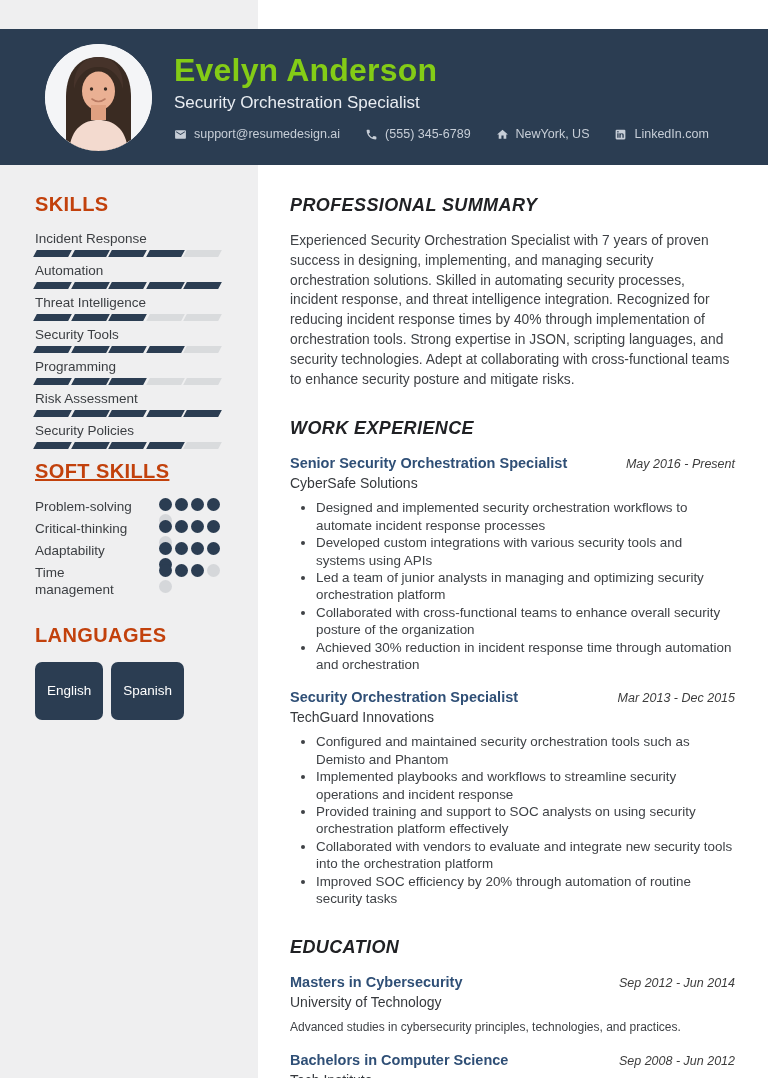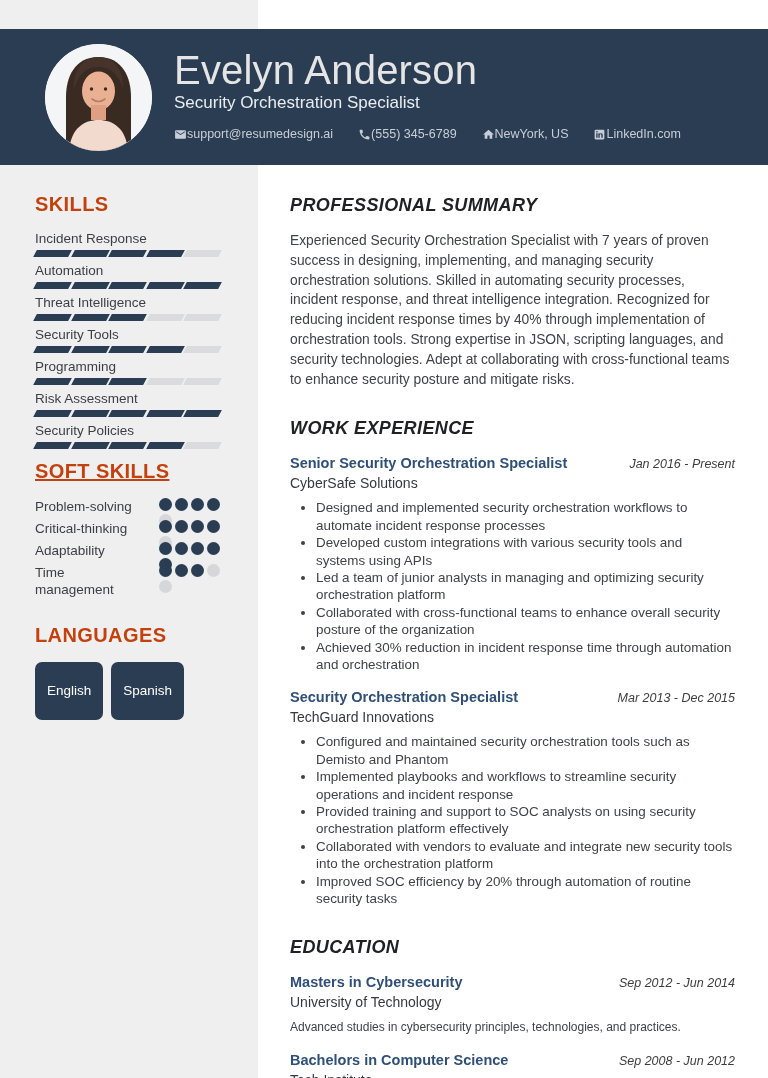--- a/index.html
+++ b/index.html
@@ -6,24 +6,24 @@
   .page { position:relative; width:768px; height:1078px; overflow:hidden; background:#fff;
           font-family:"Liberation Sans", sans-serif; }
   .sidebar-bg { position:absolute; left:0; top:0; width:258px; height:1078px; background:#efeff0; z-index:0; }
 
   
   .header { position:absolute; top:29px; left:0; width:768px; height:136px; background:#2b3d52;
             z-index:2; display:flex; align-items:center; box-sizing:border-box; padding-left:45px; }
   .avatar { width:107px; height:107px; border-radius:50%; overflow:hidden; flex:none; background:#f4f5f7; }
   .avatar svg { display:block; }
   .header-text { margin-left:22px; }
-  .name { color:#e5e5e5; font-size:40px; font-weight:normal; line-height:34px; letter-spacing:0.2px; }
+  .name { color:#84cc16; font-size:32px; font-weight:bold; line-height:34px; letter-spacing:0.2px; }
   .role { color:#e9edf2; font-size:17px; margin-top:6px; }
   .contacts { display:flex; gap:25px; margin-top:14px; align-items:center; color:#c7ced7; font-size:12.5px; }
-  .contact { display:flex; align-items:center; white-space:nowrap; }
+  .contact { display:flex; align-items:center; gap:7px; white-space:nowrap; }
   .contact svg { width:13px; height:13px; fill:#c7ced7; flex:none; }
 
   
   .sidebar { position:absolute; left:35px; top:193px; width:190px; z-index:1; }
   .side-heading { font-size:20px; font-weight:bold; color:#c2410c; letter-spacing:0.4px; line-height:22px; }
   .skills-list { margin-top:16px; }
   .skill-row { margin-bottom:6px; }
   .skill-label { font-size:13.5px; color:#3b3e42; line-height:15px; margin-bottom:4px; }
   .bar { display:flex; gap:3px; }
   .bar .seg { width:34.5px; height:7px; background:#d9dbdd; transform:skewX(-28deg); }
@@ -260,21 +260,21 @@
     <div class="main-heading">PROFESSIONAL SUMMARY</div>
     <p class="summary">Experienced Security Orchestration Specialist with 7 years of proven success in designing, implementing, and managing security orchestration solutions. Skilled in automating security processes, incident response, and threat intelligence integration. Recognized for reducing incident response times by 40% through implementation of orchestration tools. Strong expertise in JSON, scripting languages, and security technologies. Adept at collaborating with cross-functional teams to enhance security posture and mitigate risks.</p>
 
     <div class="section">
       <div class="main-heading">WORK EXPERIENCE</div>
       <div>
 
           <div class="job">
             <div class="job-head">
               <div class="job-title">Senior Security Orchestration Specialist</div>
-              <div class="dates">Jan 2016 - Present</div>
+              <div class="dates">May 2016 - Present</div>
             </div>
             <div class="company">CyberSafe Solutions</div>
             <ul class="bullets">
 
             <li>Designed and implemented security orchestration workflows to automate incident response processes</li>
               <li>Developed custom integrations with various security tools and systems using APIs</li>
               <li>Led a team of junior analysts in managing and optimizing security orchestration platform</li>
               <li>Collaborated with cross-functional teams to enhance overall security posture of the organization</li>
               <li>Achieved 30% reduction in incident response time through automation and orchestration</li>
             </ul>

